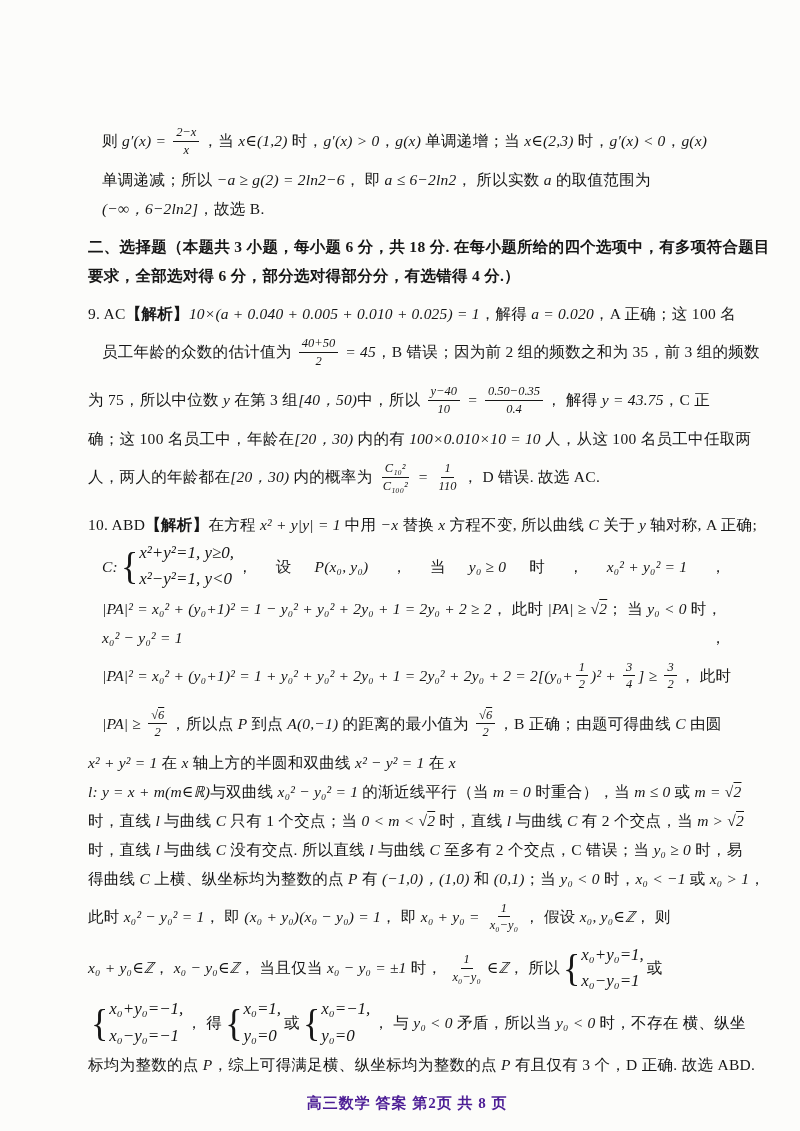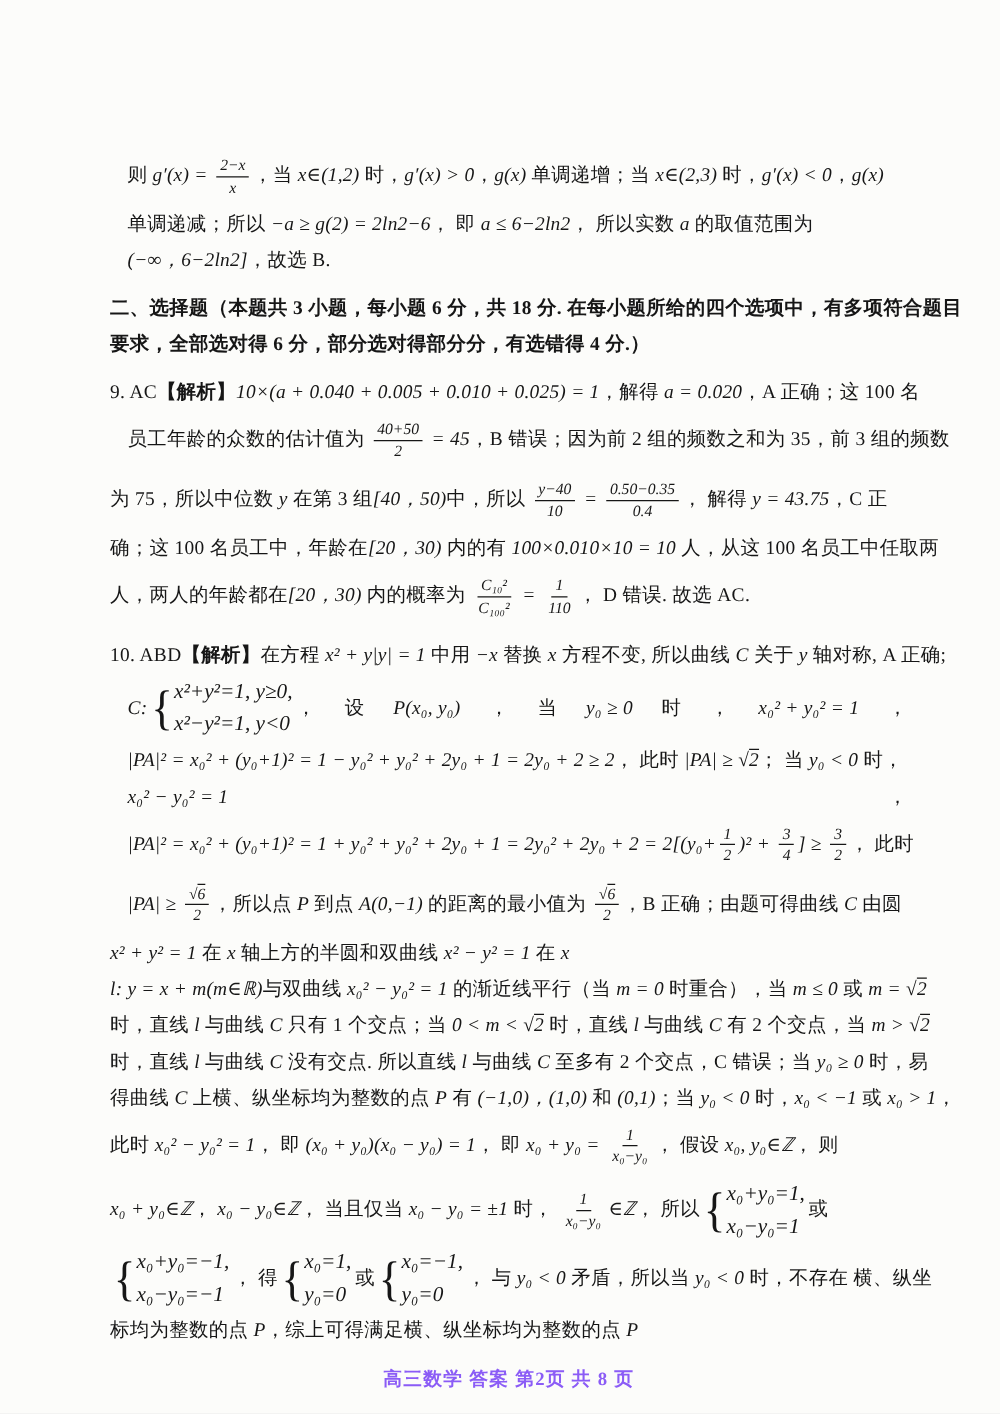--- a/index.html
+++ b/index.html
@@ -28,21 +28,21 @@
   .cases .brace{
     font-size:36px;font-style:normal;font-weight:300;line-height:.9;
     transform:scaleY(1.08);margin-right:1px;
   }
   .cases .rows{display:flex;flex-direction:column;font-size:17px;line-height:1.55;font-style:italic;}
   .sqrt{white-space:nowrap;font-style:italic;}
   .sqrt .rad{text-decoration:overline;}
   .gap{flex:1 1 auto;min-width:6px;}
   .footer{
     margin-top:16px;text-align:center;font-size:15px;font-weight:bold;
-    letter-spacing:1px;color:#8b5cf6;
+    letter-spacing:1px;color:#4c1d95;
   }
 </style>
 </head>
 <body>
 
 <div class="page">
   <div id="doc">
       <div class="line tall ind"><span class="cn">则 </span><span class="math">g′(x) = </span><span class="frac"><span class="num">2−x</span><span class="den">x</span></span><span class="cn">，当 </span><span class="math">x∈(1,2)</span><span class="cn"> 时，</span><span class="math">g′(x) &gt; 0</span><span class="cn">，</span><span class="math">g(x)</span><span class="cn"> 单调递增；当 </span><span class="math">x∈(2,3)</span><span class="cn"> 时，</span><span class="math">g′(x) &lt; 0</span><span class="cn">，</span><span class="math">g(x)</span></div>
       <div class="line ind"><span class="cn">单调递减；所以 </span><span class="math">−a ≥ g(2) = 2ln2−6</span><span class="cn">， 即 </span><span class="math">a ≤ 6−2ln2</span><span class="cn">， 所以实数 </span><span class="math">a</span><span class="cn"> 的取值范围为</span></div>
       <div class="line ind"><span class="math">(−∞，6−2ln2]</span><span class="cn">，故选 B.</span></div>
@@ -60,16 +60,16 @@
       <div class="line tall ind"><span class="math">|PA|² = x₀² + (y₀+1)² = 1 + y₀² + y₀² + 2y₀ + 1 = 2y₀² + 2y₀ + 2 = 2[(y₀+</span><span class="frac"><span class="num">1</span><span class="den">2</span></span><span class="math">)² + </span><span class="frac"><span class="num">3</span><span class="den">4</span></span><span class="math">] ≥ </span><span class="frac"><span class="num">3</span><span class="den">2</span></span><span class="cn">， 此时</span></div>
       <div class="line tall ind"><span class="math">|PA| ≥ </span><span class="frac"><span class="num"><span class="sqrt">√<span class="rad">6</span></span></span><span class="den">2</span></span><span class="cn">，所以点 </span><span class="math">P</span><span class="cn"> 到点 </span><span class="math">A(0,−1)</span><span class="cn"> 的距离的最小值为 </span><span class="frac"><span class="num"><span class="sqrt">√<span class="rad">6</span></span></span><span class="den">2</span></span><span class="cn">，B 正确；由题可得曲线 </span><span class="math">C</span><span class="cn"> 由圆</span></div>
       <div class="line"><span class="math">x² + y² = 1</span><span class="cn"> 在 </span><span class="math">x</span><span class="cn"> 轴上方的半圆和双曲线 </span><span class="math">x² − y² = 1</span><span class="cn"> 在 </span><span class="math">x</span></div>
       <div class="line"><span class="math">l: y = x + m(m∈ℝ)</span><span class="cn">与双曲线 </span><span class="math">x₀² − y₀² = 1</span><span class="cn"> 的渐近线平行（当 </span><span class="math">m = 0</span><span class="cn"> 时重合），当 </span><span class="math">m ≤ 0</span><span class="cn"> 或 </span><span class="math">m = </span><span class="math"><span class="sqrt">√<span class="rad">2</span></span></span></div>
       <div class="line"><span class="cn">时，直线 </span><span class="math">l</span><span class="cn"> 与曲线 </span><span class="math">C</span><span class="cn"> 只有 1 个交点；当 </span><span class="math">0 &lt; m &lt; </span><span class="math"><span class="sqrt">√<span class="rad">2</span></span></span><span class="cn"> 时，直线 </span><span class="math">l</span><span class="cn"> 与曲线 </span><span class="math">C</span><span class="cn"> 有 2 个交点，当 </span><span class="math">m &gt; </span><span class="math"><span class="sqrt">√<span class="rad">2</span></span></span></div>
       <div class="line"><span class="cn">时，直线 </span><span class="math">l</span><span class="cn"> 与曲线 </span><span class="math">C</span><span class="cn"> 没有交点. 所以直线 </span><span class="math">l</span><span class="cn"> 与曲线 </span><span class="math">C</span><span class="cn"> 至多有 2 个交点，C 错误；当 </span><span class="math">y₀ ≥ 0</span><span class="cn"> 时，易</span></div>
       <div class="line"><span class="cn">得曲线 </span><span class="math">C</span><span class="cn"> 上横、纵坐标均为整数的点 </span><span class="math">P</span><span class="cn"> 有 </span><span class="math">(−1,0)，(1,0)</span><span class="cn"> 和 </span><span class="math">(0,1)</span><span class="cn">；当 </span><span class="math">y₀ &lt; 0</span><span class="cn"> 时，</span><span class="math">x₀ &lt; −1</span><span class="cn"> 或 </span><span class="math">x₀ &gt; 1</span><span class="cn">，</span></div>
       <div class="line tall"><span class="cn">此时 </span><span class="math">x₀² − y₀² = 1</span><span class="cn">， 即 </span><span class="math">(x₀ + y₀)(x₀ − y₀) = 1</span><span class="cn">， 即 </span><span class="math">x₀ + y₀ = </span><span class="frac"><span class="num">1</span><span class="den">x₀−y₀</span></span><span class="cn">， 假设 </span><span class="math">x₀, y₀∈ℤ</span><span class="cn">， 则</span></div>
       <div class="line tall"><span class="math">x₀ + y₀∈ℤ</span><span class="cn">， </span><span class="math">x₀ − y₀∈ℤ</span><span class="cn">， 当且仅当 </span><span class="math">x₀ − y₀ = ±1</span><span class="cn"> 时， </span><span class="frac"><span class="num">1</span><span class="den">x₀−y₀</span></span><span class="math">∈ℤ</span><span class="cn">， 所以</span><span class="cases"><span class="brace">{</span><span class="rows"><span>x₀+y₀=1,</span><span>x₀−y₀=1</span></span></span><span class="cn">或</span></div>
       <div class="line tall"><span class="cases"><span class="brace">{</span><span class="rows"><span>x₀+y₀=−1,</span><span>x₀−y₀=−1</span></span></span><span class="cn">， 得</span><span class="cases"><span class="brace">{</span><span class="rows"><span>x₀=1,</span><span>y₀=0</span></span></span><span class="cn">或</span><span class="cases"><span class="brace">{</span><span class="rows"><span>x₀=−1,</span><span>y₀=0</span></span></span><span class="cn">， 与 </span><span class="math">y₀ &lt; 0</span><span class="cn"> 矛盾，所以当 </span><span class="math">y₀ &lt; 0</span><span class="cn"> 时，不存在 横、纵坐</span></div>
-      <div class="line"><span class="cn">标均为整数的点 </span><span class="math">P</span><span class="cn">，综上可得满足横、纵坐标均为整数的点 </span><span class="math">P</span></div>
+      <div class="line"><span class="cn">标均为整数的点 </span><span class="math">P</span><span class="cn">，综上可得满足横、纵坐标均为整数的点 </span><span class="math">P</span><span class="cn"> 有且仅有 3 个，D 正确. 故选 ABD.</span></div>
     </div>
   <div class="footer">高三数学  答案  第2页  共 8 页</div>
 </div>
 
 </body></html>

